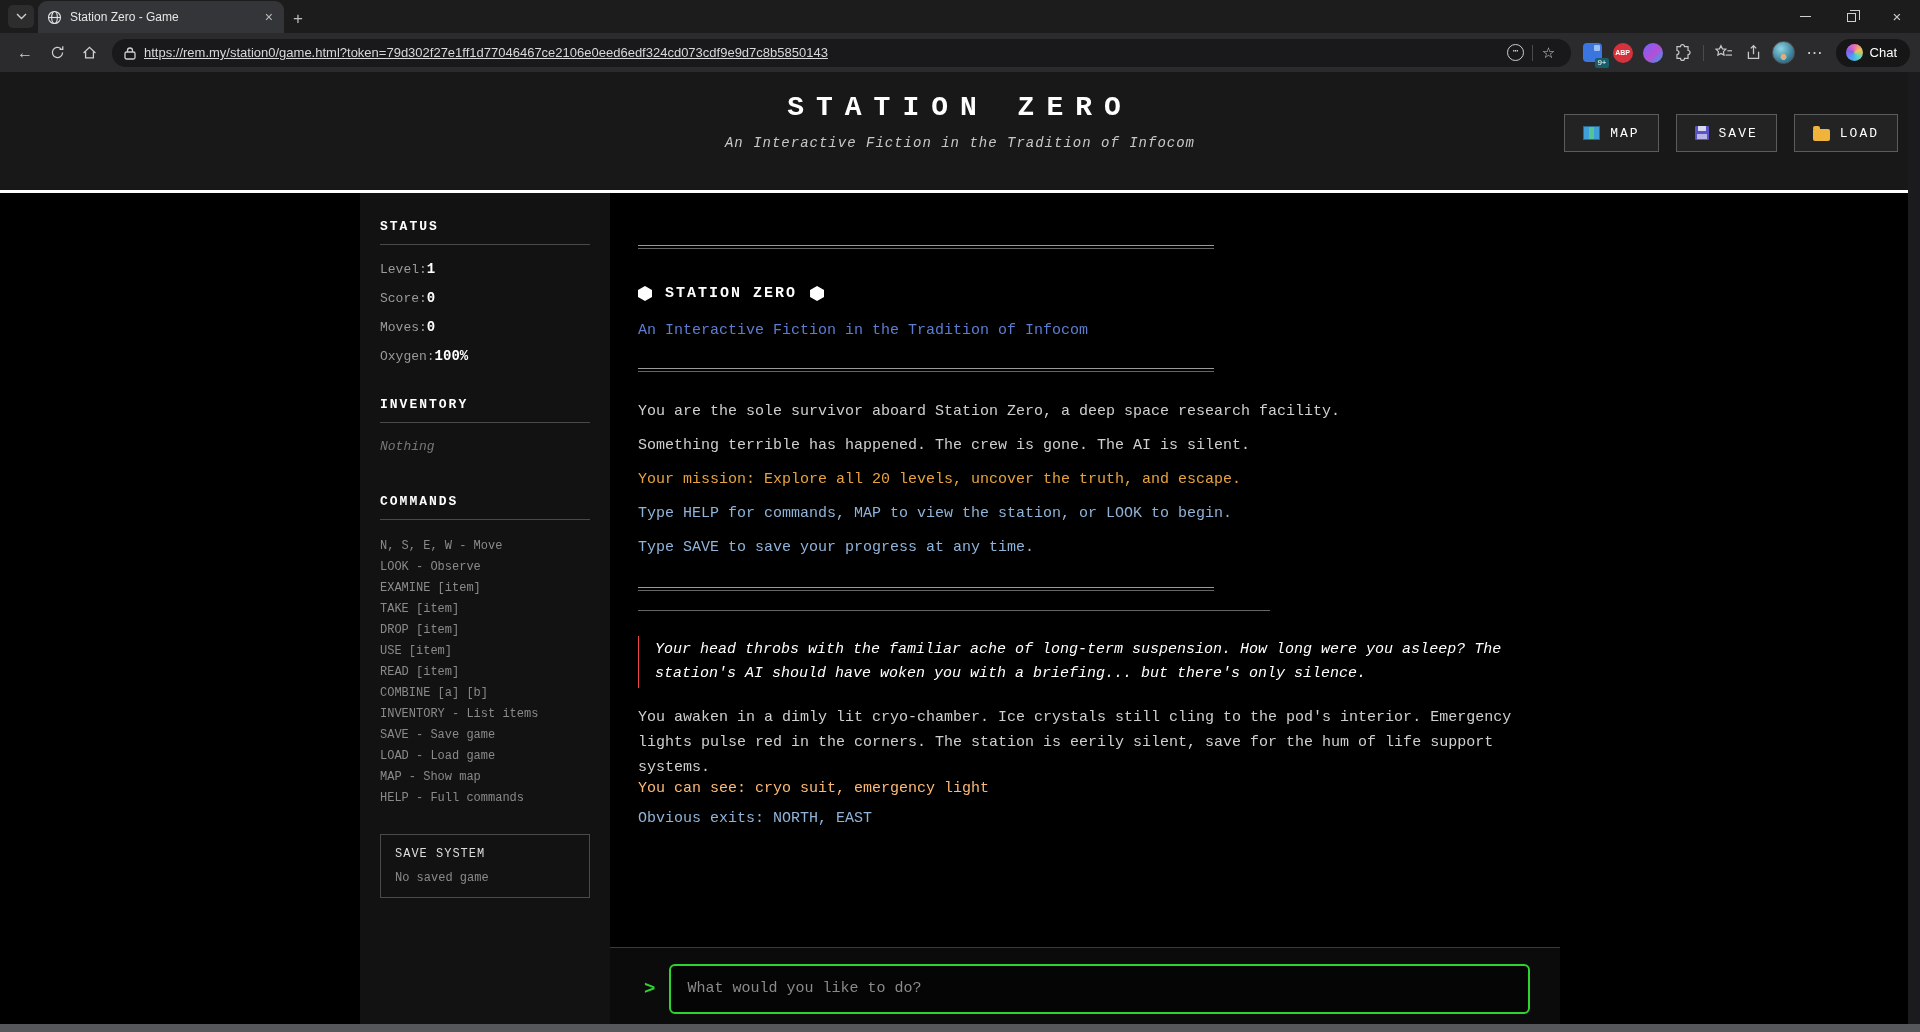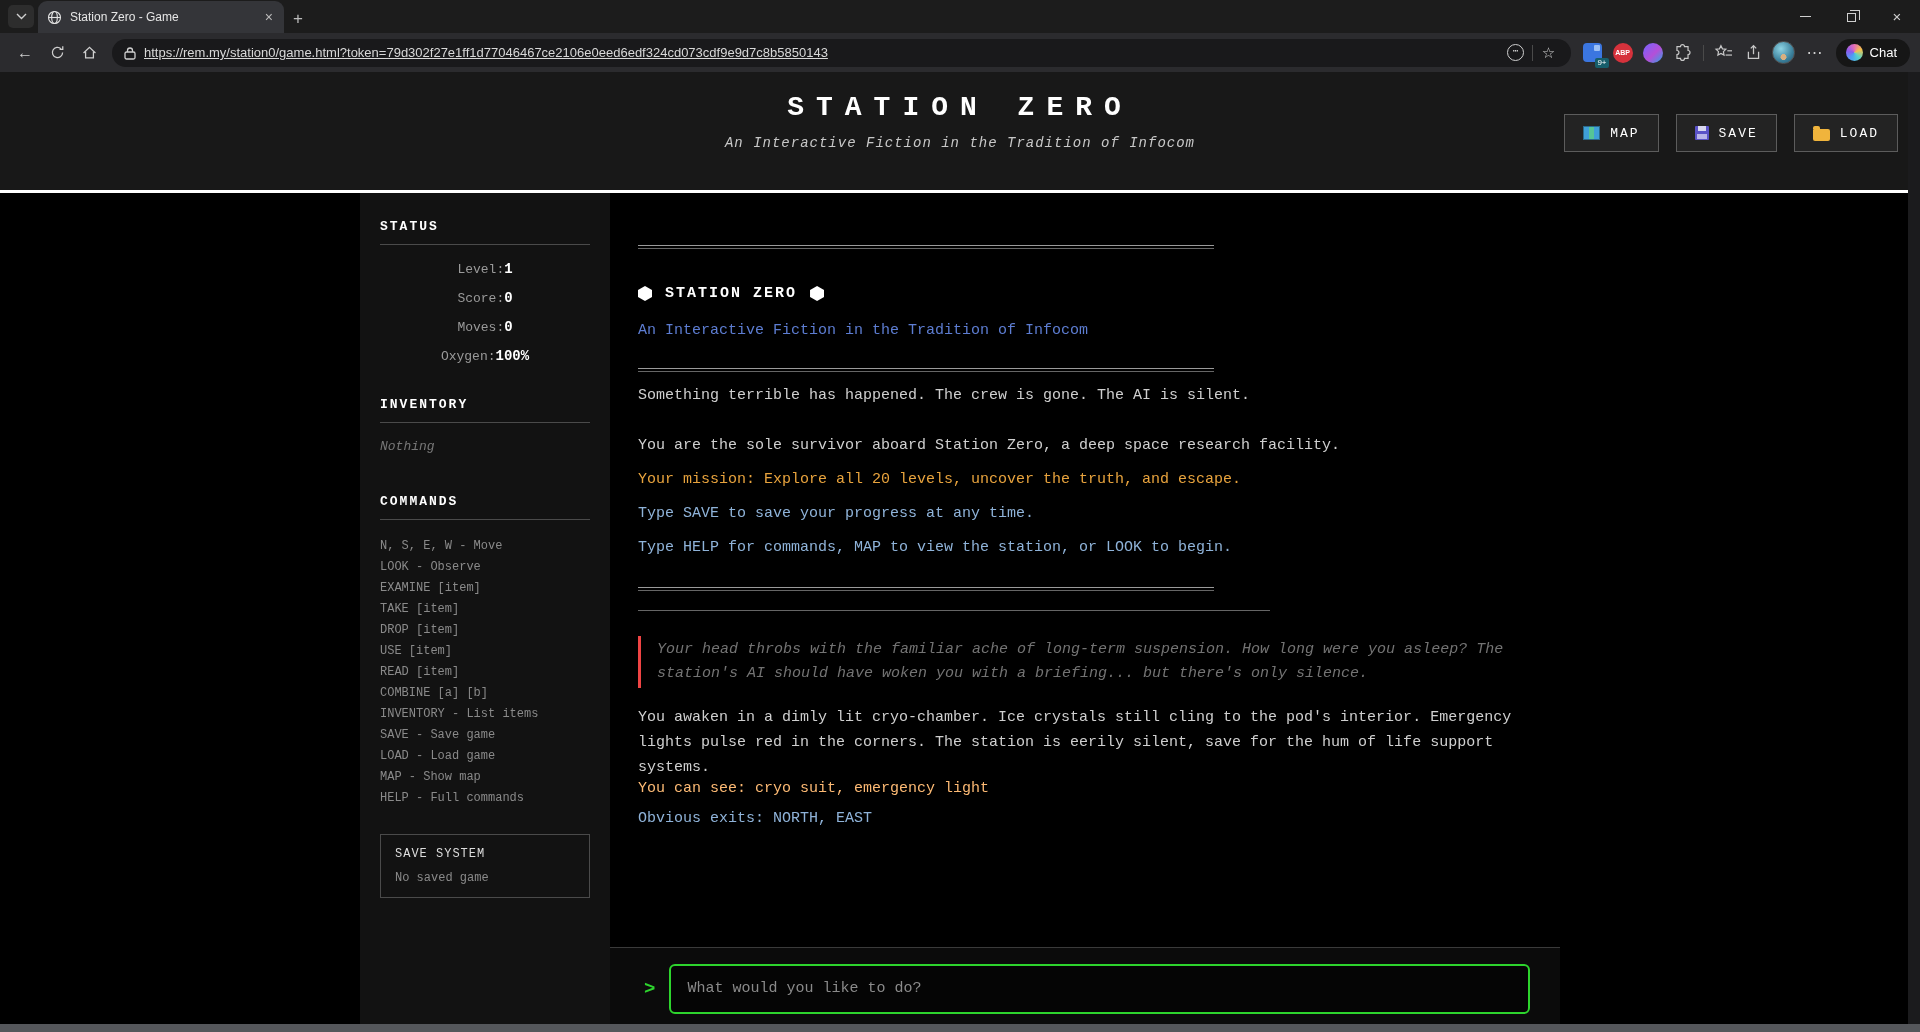--- a/index.html
+++ b/index.html
@@ -47,21 +47,21 @@
   .icon-map { width:17px; height:14px; border:1px solid #2a6a8a; background:linear-gradient(90deg,#3f9fd8 0 33%,#56c596 33% 66%,#3f9fd8 66% 100%); }
   .icon-floppy { width:14px; height:14px; background:#5a52c7; position:relative; border-radius:1px; }
   .icon-floppy::before { content:""; position:absolute; left:3px; top:0; width:8px; height:5px; background:#d8d8f0; }
   .icon-floppy::after { content:""; position:absolute; left:2px; bottom:1px; width:10px; height:5px; background:#b8b4e8; }
   .icon-folder { width:17px; height:12px; background:#f0b43c; border-radius:1px 2px 2px 2px; position:relative; margin-top:3px; }
   .icon-folder::before { content:""; position:absolute; left:0; top:-3px; width:7px; height:3px; background:#f0b43c; border-radius:2px 2px 0 0; }
 
   .main-wrap { position:relative; width:1736px; height:836px;text-decoration:underline; }
   .sidebar { position:absolute; left:360px; top:0; width:250px; height:100%; background:#121212; padding:26px 20px 0; }
   .side-head { color:#fff; font-size:13px; font-weight:bold; letter-spacing:2px; border-bottom:1px solid #4a4a4a; padding-bottom:10px; margin-bottom:16px; }
-  .stat-row { display:flex; justify-content:center; align-items:baseline; margin-bottom:13px; }
+  .stat-row { display:flex; justify-content:flex-start; align-items:baseline; margin-bottom:13px; }
   .stat-label { color:#9a9a9a; font-size:13px; }
   .stat-value { color:#fff; font-size:14px; font-weight:bold; }
   .gap-inv { margin-top:33px; }
   .nothing { color:#777; font-size:13px; font-style:italic; }
   .gap-cmd { margin-top:40px; }
   .cmd { color:#8a8a8a; font-size:12px; line-height:21px; }
   .save-box { margin-top:25px; border:1px solid #4a4a4a; padding:12px 14px; }
   .save-title { color:#ddd; font-size:12px; letter-spacing:1px; }
   .save-status { color:#8a8a8a; font-size:12px; margin-top:10px; }
 
@@ -71,21 +71,21 @@
   .banner-title { margin-top:36px; display:flex; align-items:center; gap:13px; color:#fff; font-weight:bold; letter-spacing:2px; }
   .hex { width:14px; height:15px; background:#fff; clip-path:polygon(50% 0,100% 27%,100% 73%,50% 100%,0 73%,0 27%); }
   .banner-sub { color:#5d7dd2; margin:20px 0 29px; }
   .intro-p { margin-top:13px; line-height:21px; color:#cfcfcf; }
   .intro-p.first { margin-top:29px; }
   .mission { color:#e8a33d; }
   .hint { color:#8fb3d9; }
   .rule2 { margin-top:29px; }
   .room-name { margin-top:31px; color:#fff; font-weight:bold; letter-spacing:1px; }
   .room-rule { width:632px; border-top:1px solid #666; margin-top:19px; }
-  .quote { margin-top:25px; border-left:3px solid #ef4444; padding:2px 20px 2px 16px; color:#737373; font-style:italic; line-height:24px; }
+  .quote { margin-top:25px; border-left:1px solid #ef4444; padding:2px 20px 2px 16px; color:#ffffff; font-style:italic; line-height:24px; }
   .desc { margin-top:17px; color:#cfcfcf; line-height:25px; padding-right:10px; }
   .items-line { color:#fdba74; }
   .exits-line { margin-top:13px; color:#8fb3d9; }
 
   .input-bar { border-top:1px solid #3a3a3a; height:82px; background:#0b0b0b; display:flex; align-items:center; gap:14px; padding:0 30px 0 34px; }
   .prompt { color:#2dd42d; font-size:19px; font-weight:bold; }
   .cmd-input { flex:1; height:50px; background:#050505; border:2px solid #2dd42d; border-radius:6px; color:#ccc; font-family:"Liberation Mono",monospace; font-size:15px; padding:0 16px; outline:none; }
   .cmd-input::placeholder { color:#8a8a8a; }
 
   .v-scroll { position:absolute; right:0; top:72px; width:12px; height:952px; background:#1b1b1d; }
@@ -260,25 +260,25 @@
       <div class="output">
         <div class="rule-double"></div>
         <div class="banner-title">
           <span class="hex"></span>
           <span>STATION ZERO</span>
           <span class="hex"></span>
         </div>
         <div class="banner-sub">An Interactive Fiction in the Tradition of Infocom</div>
         <div class="rule-double"></div>
 
+        <p class="intro-p first">You are the sole survivor aboard Station Zero, a deep space research facility.</p>
         <p class="intro-p">Something terrible has happened. The crew is gone. The AI is silent.</p>
-        <p class="intro-p first">You are the sole survivor aboard Station Zero, a deep space research facility.</p>
         <p class="intro-p mission">Your mission: Explore all 20 levels, uncover the truth, and escape.</p>
+        <p class="intro-p hint">Type HELP for commands, MAP to view the station, or LOOK to begin.</p>
         <p class="intro-p hint">Type SAVE to save your progress at any time.</p>
-        <p class="intro-p hint">Type HELP for commands, MAP to view the station, or LOOK to begin.</p>
 
         <div class="rule-double rule2"></div>
         <div class="room-rule"></div>
 
         <div class="quote">Your head throbs with the familiar ache of long-term suspension. How long were you asleep? The station's AI should have woken you with a briefing... but there's only silence.</div>
         <div class="desc">You awaken in a dimly lit cryo-chamber. Ice crystals still cling to the pod's interior. Emergency lights pulse red in the corners. The station is eerily silent, save for the hum of life support systems.</div>
         <div class="items-line">You can see: cryo suit, emergency light</div>
         <div class="exits-line">Obvious exits: NORTH, EAST</div>
       </div>
 

